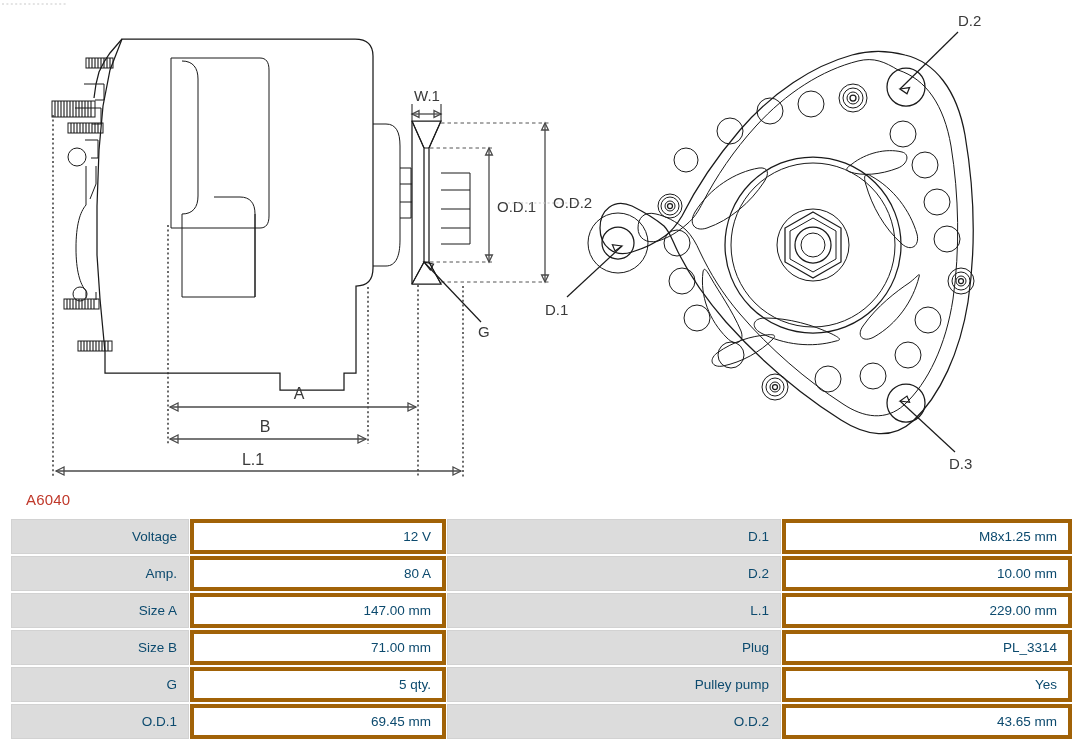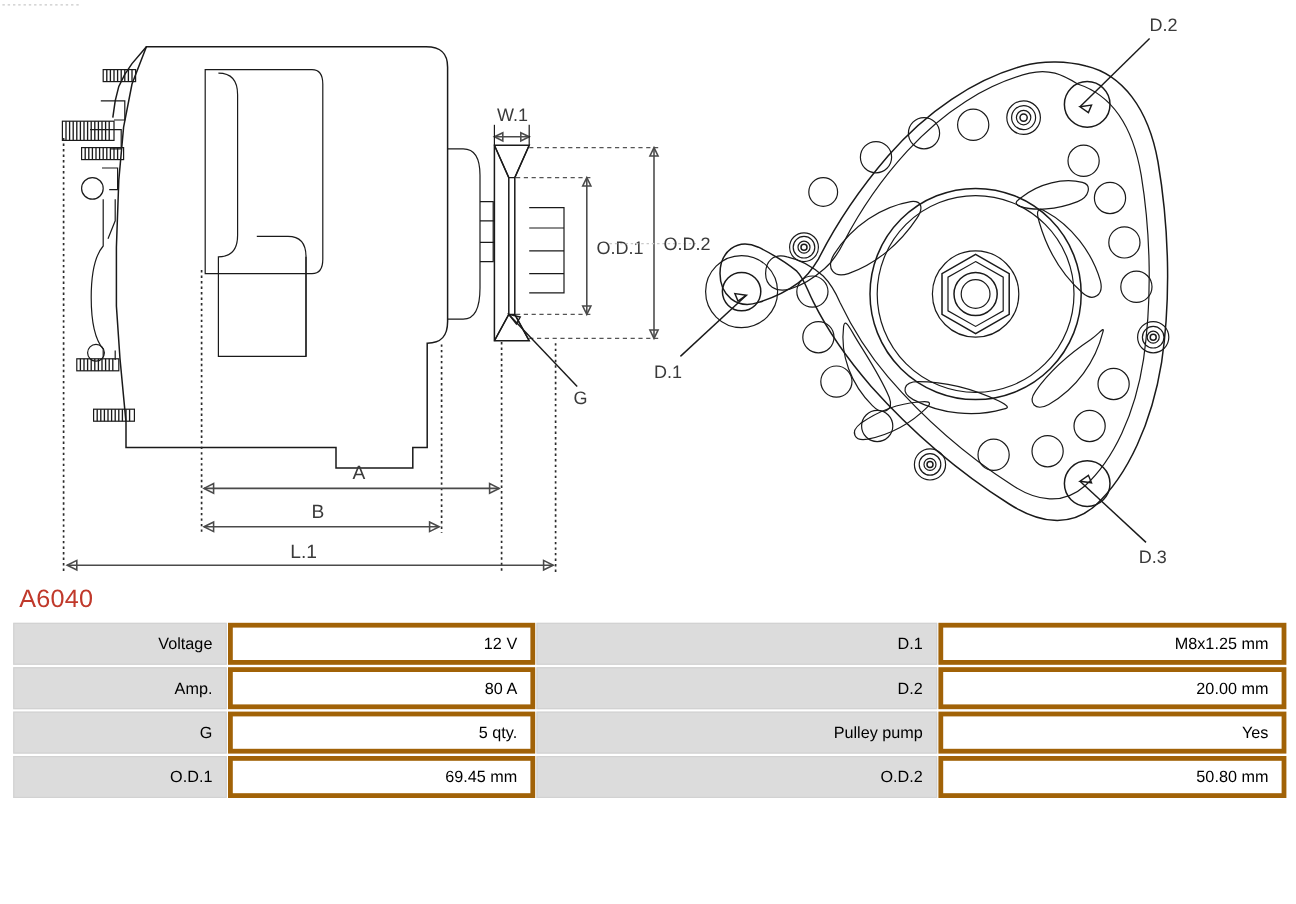--- a/index.html
+++ b/index.html
@@ -48,23 +48,23 @@
     fill: #3a3a3a;
   }
   .dim-label-lg {
     font-family: "Liberation Sans", sans-serif;
     font-size: 16px;
     fill: #3a3a3a;
   }
   
   #part-title {
     position: absolute;
-    left: 16px;
+    left: 26px;
     top: 486px;
-    font-size: 21px;
+    font-size: 15px;
     color: #c0392b;
     letter-spacing: 0.2px;
     font-weight: 400;
     line-height: 28px;
   }
   
   #spec-table {
     position: absolute;
     left: 10px;
     top: 517px;
@@ -72,21 +72,21 @@
     border-collapse: separate;
     border-spacing: 1px 2px;
     table-layout: fixed;
     font-size: 13.5px;
   }
   #spec-table td {
     height: 27px;
     padding: 0 11px;
     text-align: right;
     vertical-align: middle;
-    color: #000000;
+    color: #0c4a6e;
     font-size: 13.5px;
     white-space: nowrap;
     overflow: hidden;
   }
   td.cell-label {
     background: #dcdcdc;
     border: 1px solid #d2d2d2;
   }
   td.cell-value {
     background: #ffffff;
@@ -436,30 +436,42 @@
         <tr>
           <td class="cell-label">Voltage</td>
           <td class="cell-value">12 V</td>
           <td class="cell-label">D.1</td>
           <td class="cell-value">M8x1.25 mm</td>
         </tr>
         <tr>
           <td class="cell-label">Amp.</td>
           <td class="cell-value">80 A</td>
           <td class="cell-label">D.2</td>
-          <td class="cell-value">20.00 mm</td>
+          <td class="cell-value">10.00 mm</td>
+        </tr>
+        <tr>
+          <td class="cell-label">Size A</td>
+          <td class="cell-value">147.00 mm</td>
+          <td class="cell-label">L.1</td>
+          <td class="cell-value">229.00 mm</td>
+        </tr>
+        <tr>
+          <td class="cell-label">Size B</td>
+          <td class="cell-value">71.00 mm</td>
+          <td class="cell-label">Plug</td>
+          <td class="cell-value">PL_3314</td>
         </tr>
         <tr>
           <td class="cell-label">G</td>
           <td class="cell-value">5 qty.</td>
           <td class="cell-label">Pulley pump</td>
           <td class="cell-value">Yes</td>
         </tr>
         <tr>
           <td class="cell-label">O.D.1</td>
           <td class="cell-value">69.45 mm</td>
           <td class="cell-label">O.D.2</td>
-          <td class="cell-value">50.80 mm</td>
+          <td class="cell-value">43.65 mm</td>
         </tr>
       </tbody>
   </table>
 
 </div>
 
 </body></html>

